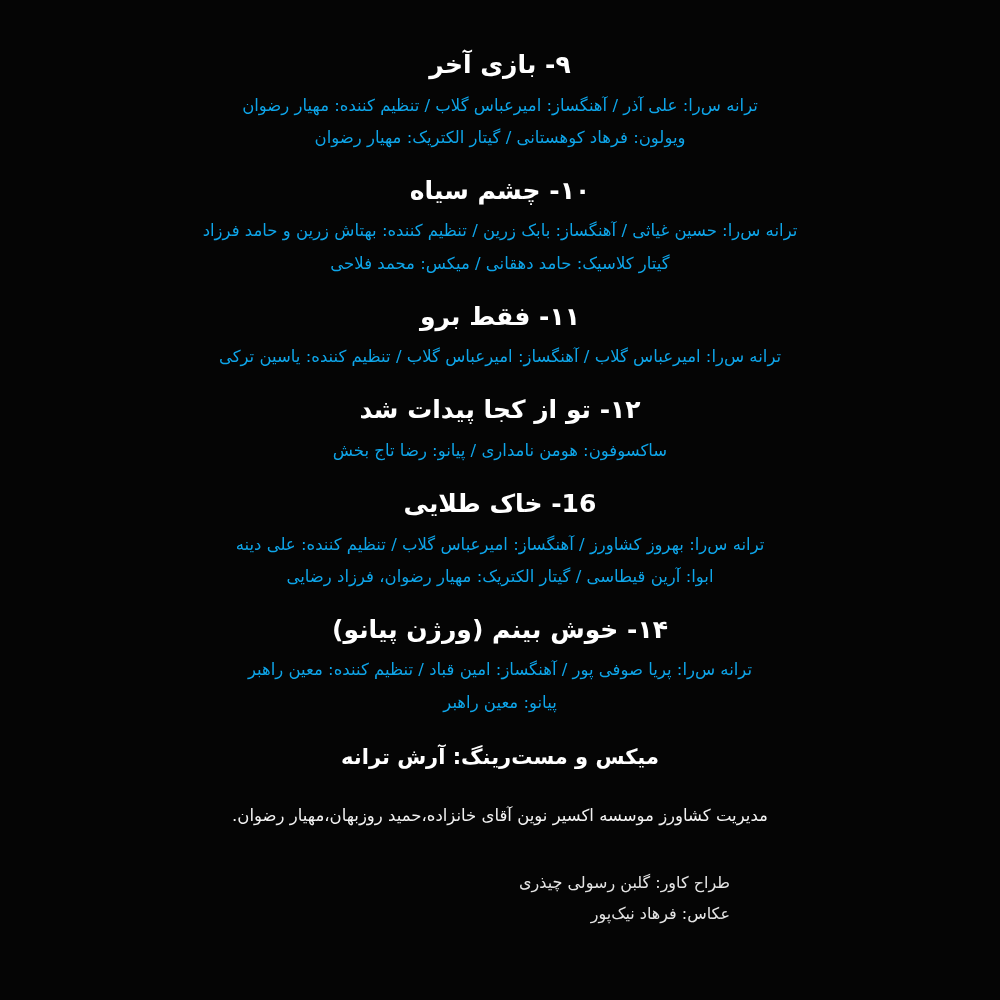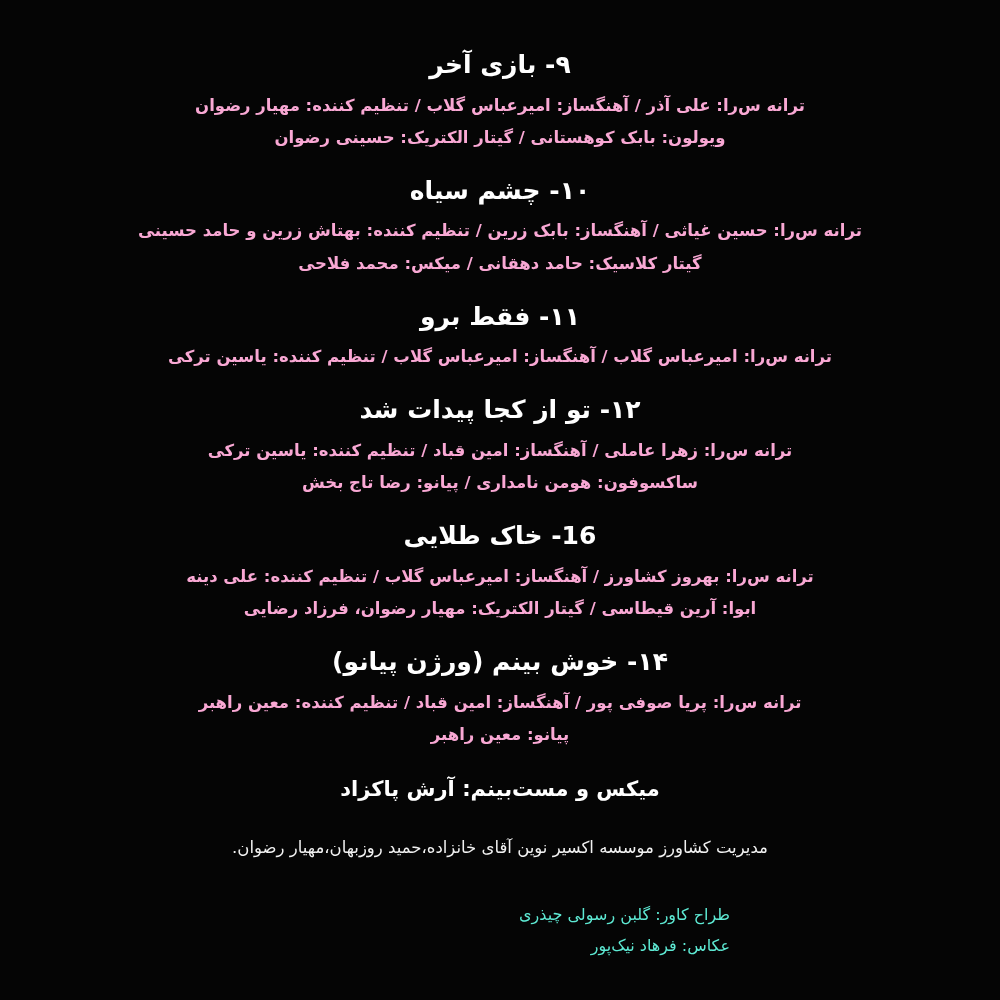--- a/index.html
+++ b/index.html
@@ -31,86 +31,85 @@
     font-size: 25px;
     font-weight: bold;
     letter-spacing: 0.5px;
     line-height: 1.5;
     margin-bottom: 6px;
     color: #ffffff;
   }
   .credit {
     font-size: 16.5px;
     line-height: 1.95;
-    color: #f9a8d4;
-    font-weight: bold;
+    color: #0ea5e9;
+    font-weight: normal;
   }
   .mix-line {
     font-size: 21px;
     font-weight: bold;
     margin-top: 26px;
     margin-bottom: 30px;
     color: #ffffff;
     letter-spacing: 0.3px;
   }
   .thanks {
     font-size: 16.5px;
     line-height: 2.05;
     color: #f2f2f2;
     margin-bottom: 34px;
   }
   .colophon {
     text-align: right;
     font-size: 16px;
     line-height: 1.95;
-    color: #5eead4;
+    color: #e5e5e5;
     padding-right: 210px;
   }
 </style>
 </head>
 <body>
 
 <div class="page">
 
   <div class="track">
     <div class="track-title">۹- بازی آخر</div>
     <div class="credit">ترانه س‌را: علی آذر / آهنگساز: امیرعباس گلاب / تنظیم کننده: مهیار رضوان</div>
-    <div class="credit">ویولون: بابک کوهستانی / گیتار الکتریک: حسینی رضوان</div>
+    <div class="credit">ویولون: فرهاد کوهستانی / گیتار الکتریک: مهیار رضوان</div>
   </div>
 
   <div class="track">
     <div class="track-title">۱۰- چشم سیاه</div>
-    <div class="credit">ترانه س‌را: حسین غیاثی / آهنگساز: بابک زرین / تنظیم کننده: بهتاش زرین و حامد حسینی</div>
+    <div class="credit">ترانه س‌را: حسین غیاثی / آهنگساز: بابک زرین / تنظیم کننده: بهتاش زرین و حامد فرزاد</div>
     <div class="credit">گیتار کلاسیک: حامد دهقانی / میکس: محمد فلاحی</div>
   </div>
 
   <div class="track">
     <div class="track-title">۱۱- فقط برو</div>
     <div class="credit">ترانه س‌را: امیرعباس گلاب / آهنگساز: امیرعباس گلاب / تنظیم کننده: یاسین ترکی</div>
   </div>
 
   <div class="track">
     <div class="track-title">۱۲- تو از کجا پیدات شد</div>
-    <div class="credit">ترانه س‌را: زهرا عاملی / آهنگساز: امین قباد / تنظیم کننده: یاسین ترکی</div>
     <div class="credit">ساکسوفون: هومن نامداری / پیانو: رضا تاج بخش</div>
   </div>
 
   <div class="track">
     <div class="track-title">16- خاک طلایی</div>
     <div class="credit">ترانه س‌را: بهروز کشاورز / آهنگساز: امیرعباس گلاب / تنظیم کننده: علی دینه</div>
     <div class="credit">ابوا: آرین قیطاسی / گیتار الکتریک: مهیار رضوان، فرزاد رضایی</div>
   </div>
 
   <div class="track">
     <div class="track-title">۱۴- خوش بینم (ورژن پیانو)</div>
     <div class="credit">ترانه س‌را: پریا صوفی پور / آهنگساز: امین قباد / تنظیم کننده: معین راهبر</div>
     <div class="credit">پیانو: معین راهبر</div>
   </div>
 
-  <div class="mix-line">میکس و مست‌بینم: آرش پاکزاد</div>
+  <div class="mix-line">میکس و مست‌رینگ: آرش ترانه</div>
 
   <div class="thanks">
     <div>مدیریت کشاورز موسسه اکسیر نوین آقای خانزاده،حمید روزبهان،مهیار رضوان.</div>
   </div>
 
   <div class="colophon">
     <div>طراح کاور: گلبن رسولی چیذری</div>
     <div>عکاس: فرهاد نیک‌پور</div>
   </div>
 

